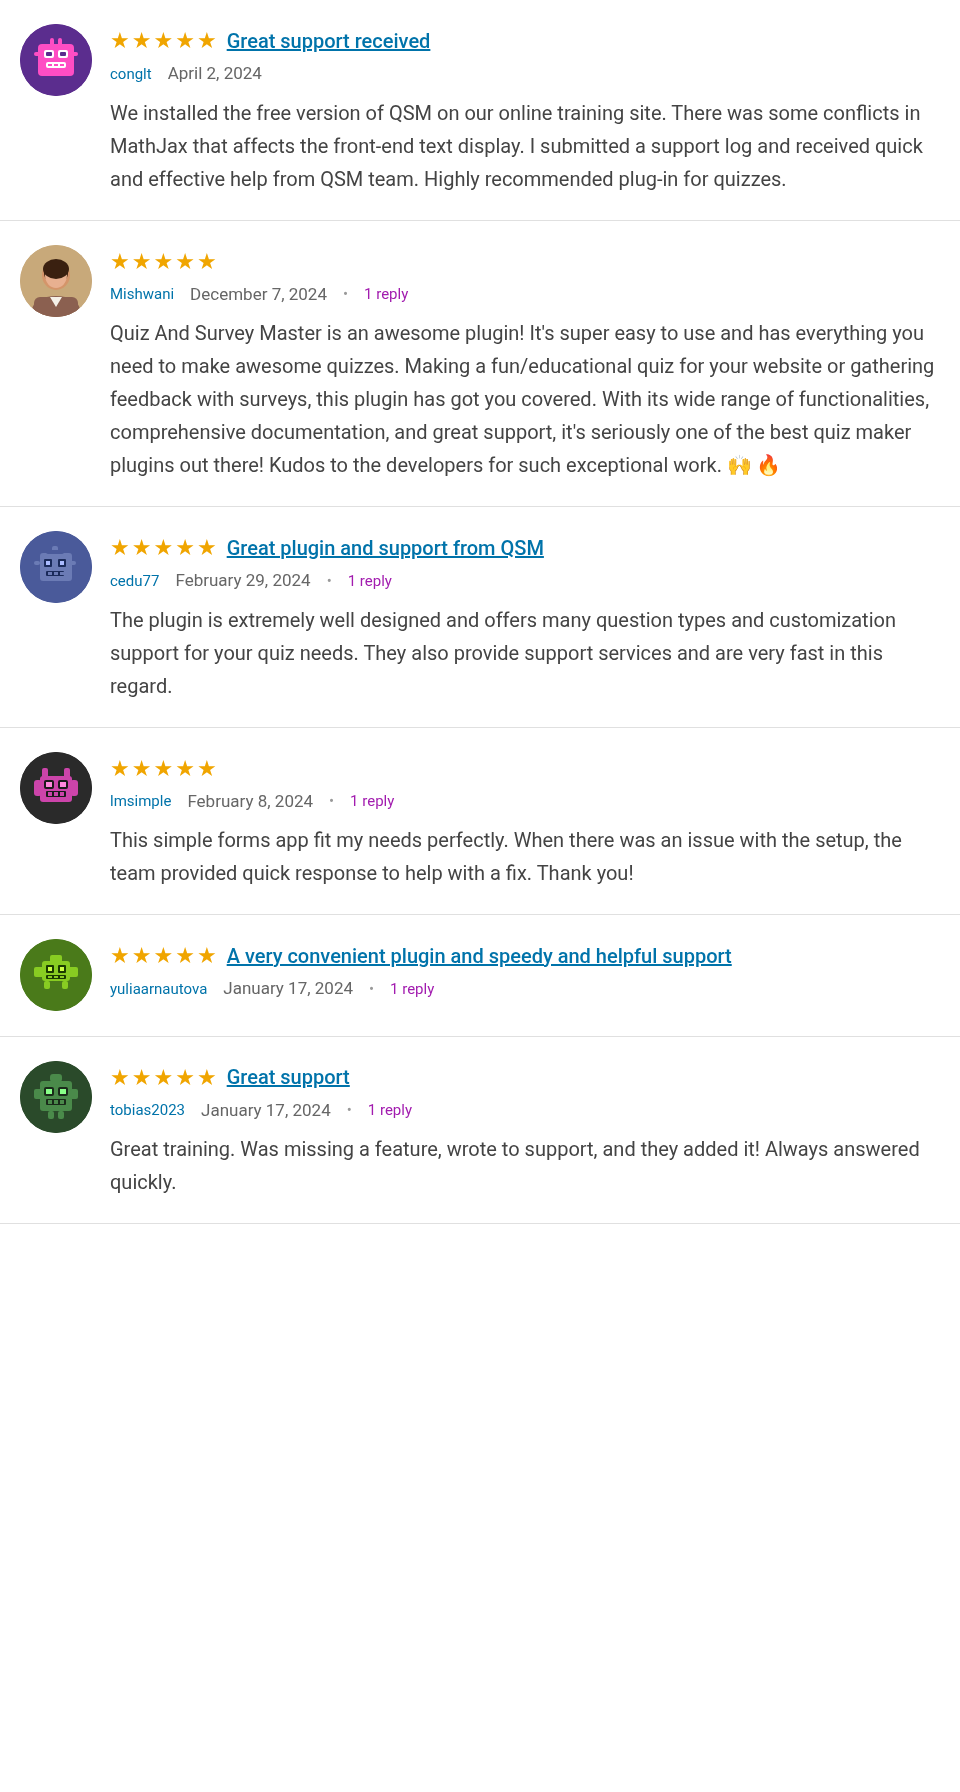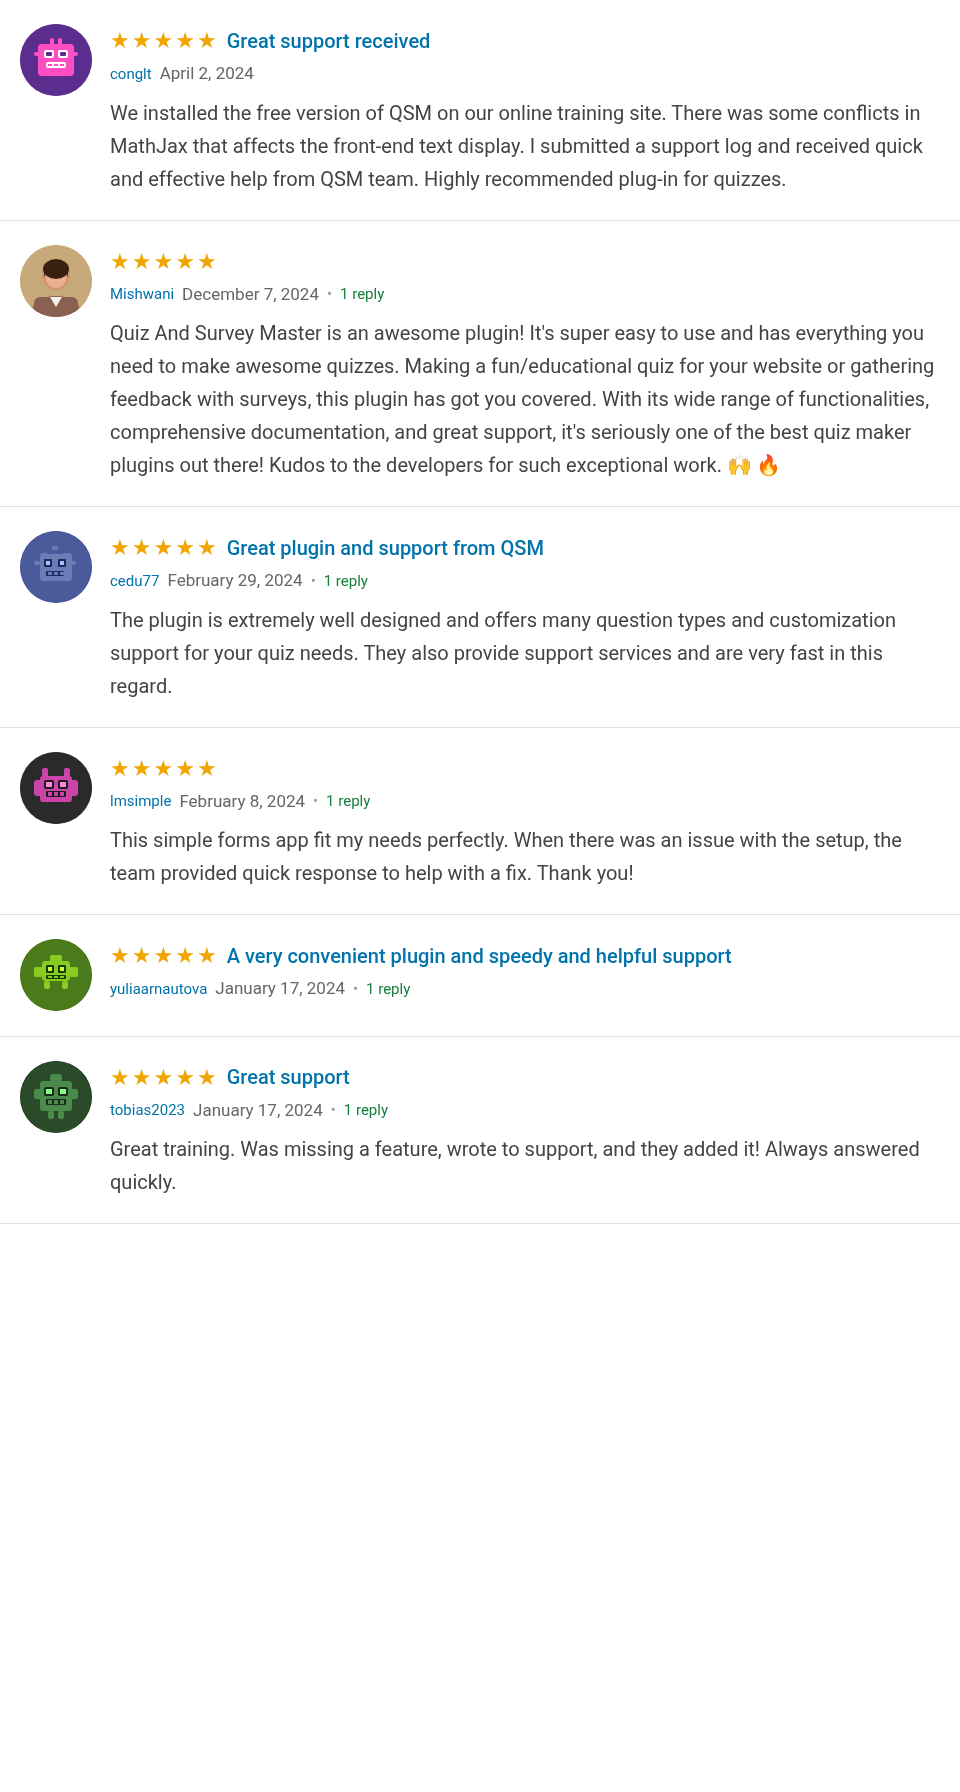--- a/index.html
+++ b/index.html
@@ -48,48 +48,49 @@
     .stars {
       display: flex;
       gap: 2px;
     }
     .star {
       color: #f0a500;
       font-size: 22px;
     }
     .review-title {
       color: #0073aa;
+      text-decoration: underline;
       font-size: 20px;
       font-weight: 500;
       cursor: pointer;
     }
     .review-meta {
       display: flex;
       align-items: center;
-      gap: 8px;
+      gap: 16px;
       margin-bottom: 10px;
       font-size: 15px;
       flex-wrap: wrap;
     }
     .reviewer-name {
       color: #0073aa;
       text-decoration: none;
       font-size: 15px;
       cursor: pointer;
     }
     .review-date {
       color: #666;
       font-size: 17px;
     }
     .review-dot {
       color: #999;
       font-size: 15px;
     }
     .review-reply {
-      color: #15803d;
+      color: #a21caf;
       font-size: 15px;
     }
     .review-body {
       color: #444;
       font-size: 20px;
       line-height: 1.65;
     }
   </style>
 </head>
 <body>

